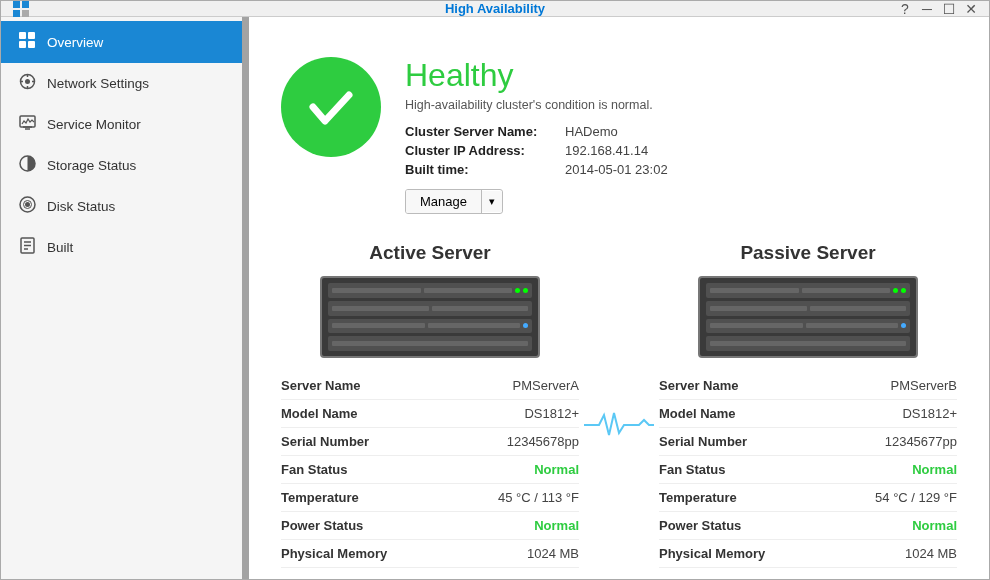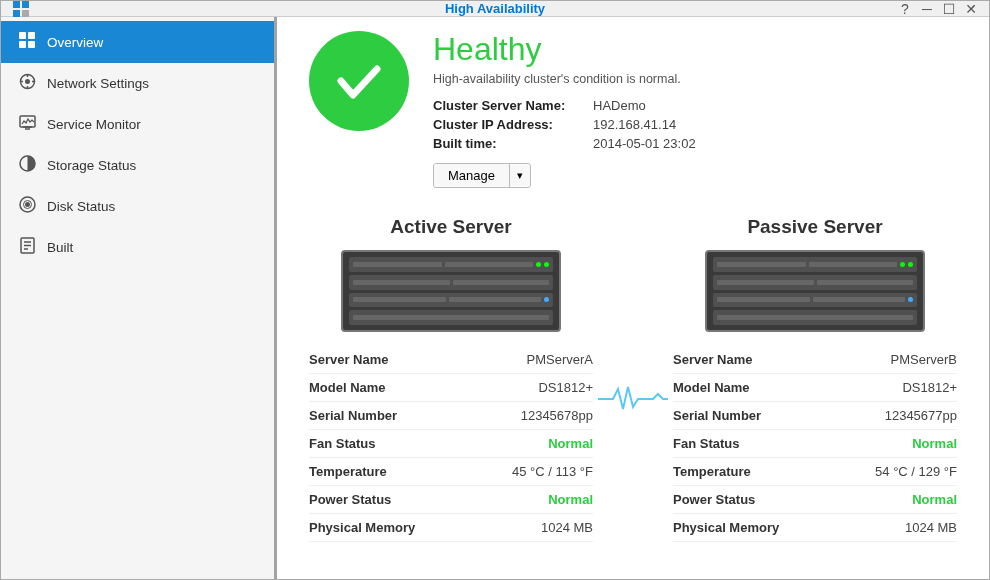--- a/index.html
+++ b/index.html
@@ -38,23 +38,23 @@
       display: flex; align-items: center; justify-content: center;
     }
     
     .main-container {
       display: flex;
       flex: 1;
       overflow: hidden;
     }
     
     .sidebar {
-      width: 276px;
+      width: 248px;
       background: #f5f5f5;
-      border-right: 3px solid #a3a3a3;
+      border-right: 7px solid #a3a3a3;
       flex-shrink: 0;
       padding-top: 4px;
     }
     .sidebar-item {
       display: flex;
       align-items: center;
       padding: 10px 16px;
       cursor: pointer;
       font-size: 13.5px;
       color: #333;
@@ -69,21 +69,21 @@
       font-size: 16px;
       width: 20px;
       text-align: center;
       flex-shrink: 0;
     }
     
     .content {
       flex: 1;
       background: #fff;
       overflow-y: auto;
-      padding: 14px 32px;
+      padding: 40px 32px;
     }
     
     .header-section {
       display: flex;
       align-items: flex-start;
       gap: 24px;
       margin-bottom: 28px;
     }
     .check-circle {
       width: 100px; height: 100px;

